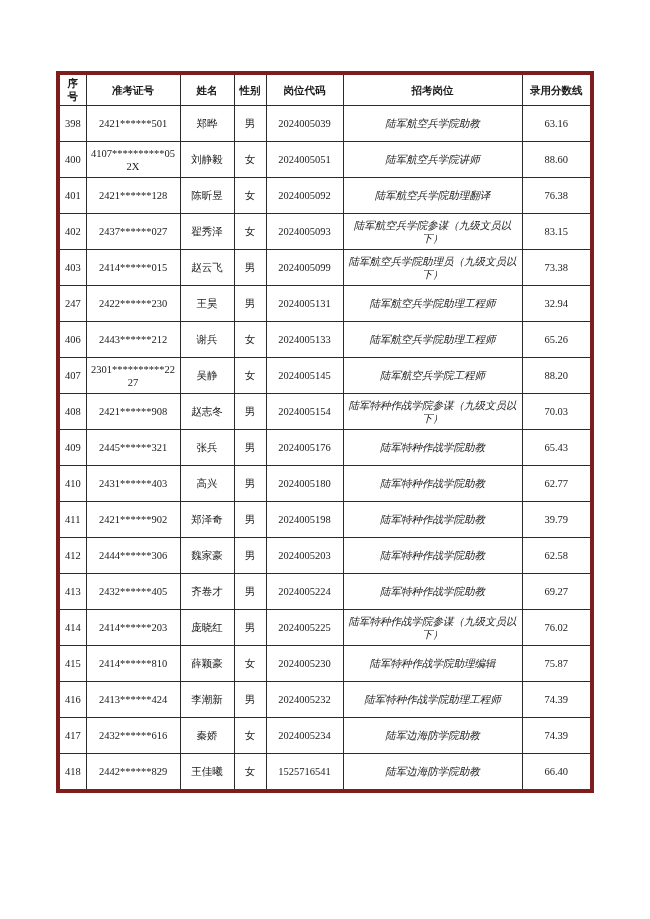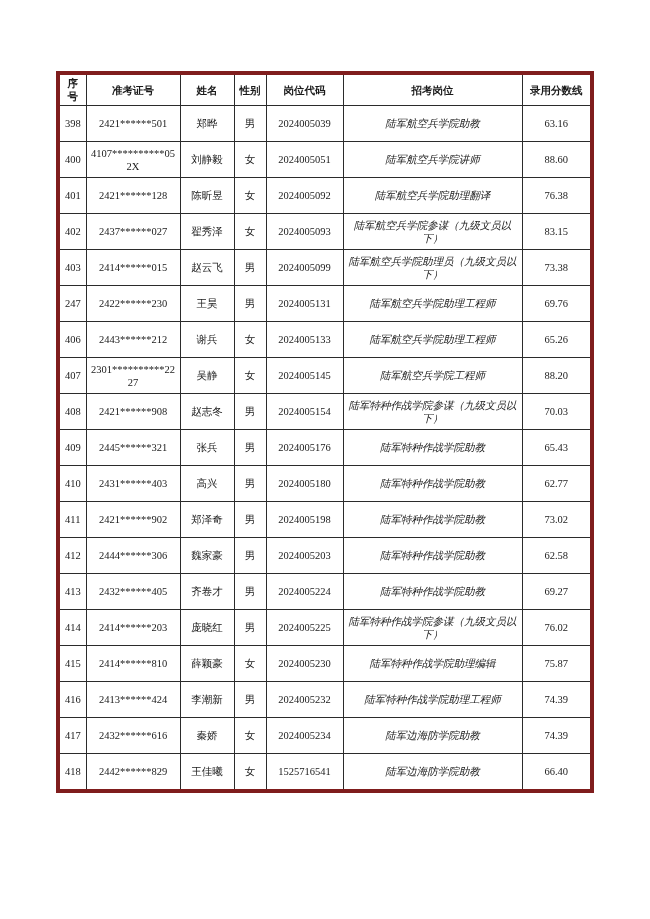--- a/index.html
+++ b/index.html
@@ -134,21 +134,21 @@
     <td class="c-position">陆军航空兵学院助理员（九级文员以下）</td>
     <td class="c-score">73.38</td>
   </tr>
         <tr>
     <td class="c-no">247</td>
     <td class="c-ticket">2422******230</td>
     <td class="c-name">王昊</td>
     <td class="c-gender">男</td>
     <td class="c-code">2024005131</td>
     <td class="c-position">陆军航空兵学院助理工程师</td>
-    <td class="c-score">69.76</td>
+    <td class="c-score">32.94</td>
   </tr>
         <tr>
     <td class="c-no">406</td>
     <td class="c-ticket">2443******212</td>
     <td class="c-name">谢兵</td>
     <td class="c-gender">女</td>
     <td class="c-code">2024005133</td>
     <td class="c-position">陆军航空兵学院助理工程师</td>
     <td class="c-score">65.26</td>
   </tr>
@@ -188,21 +188,21 @@
     <td class="c-position">陆军特种作战学院助教</td>
     <td class="c-score">62.77</td>
   </tr>
         <tr>
     <td class="c-no">411</td>
     <td class="c-ticket">2421******902</td>
     <td class="c-name">郑泽奇</td>
     <td class="c-gender">男</td>
     <td class="c-code">2024005198</td>
     <td class="c-position">陆军特种作战学院助教</td>
-    <td class="c-score">73.02</td>
+    <td class="c-score">39.79</td>
   </tr>
         <tr>
     <td class="c-no">412</td>
     <td class="c-ticket">2444******306</td>
     <td class="c-name">魏家豪</td>
     <td class="c-gender">男</td>
     <td class="c-code">2024005203</td>
     <td class="c-position">陆军特种作战学院助教</td>
     <td class="c-score">62.58</td>
   </tr>

